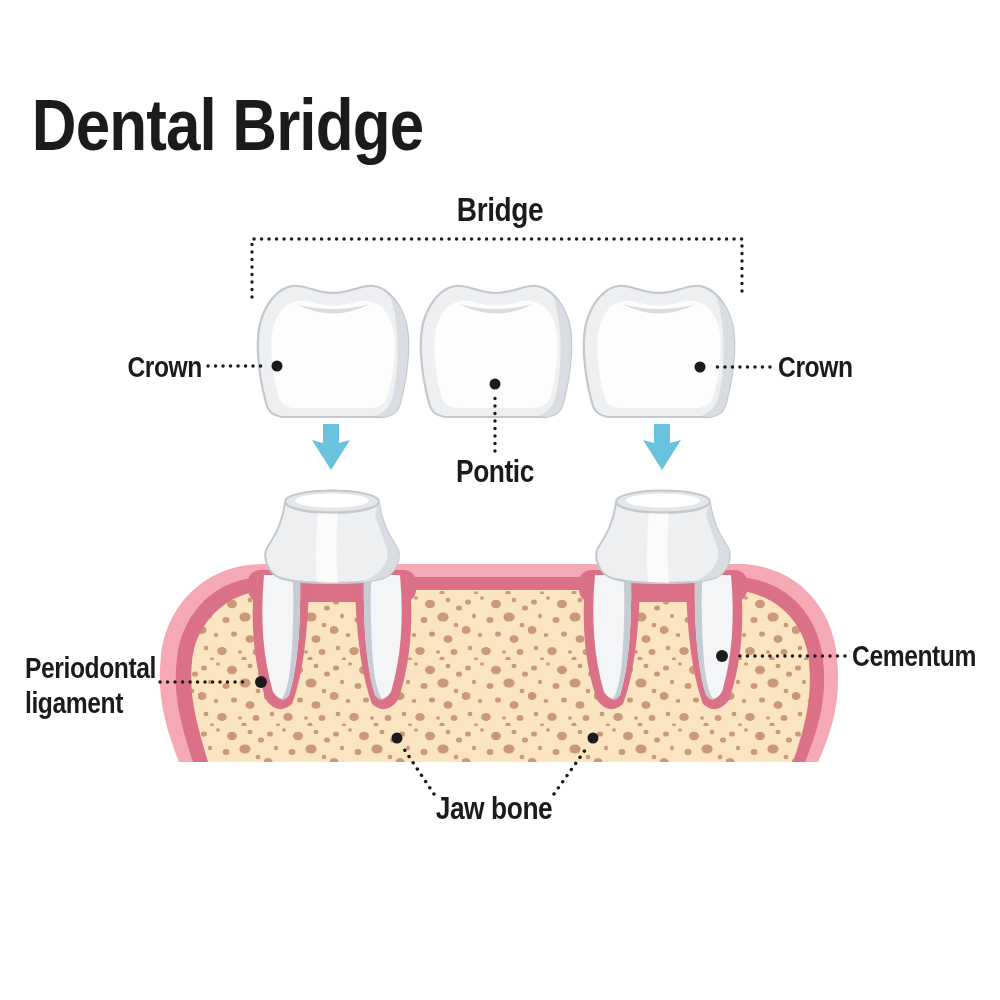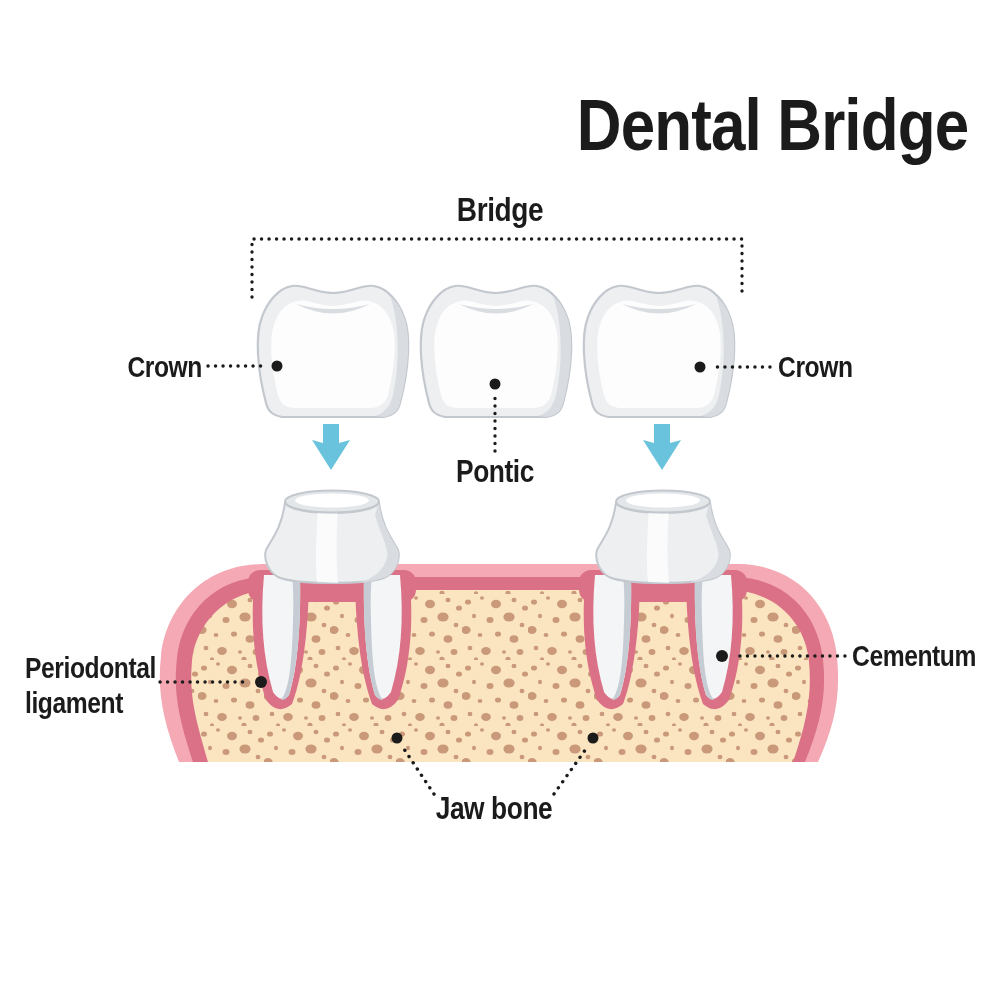--- a/index.html
+++ b/index.html
@@ -9,21 +9,21 @@
   }
   #art{position:absolute;inset:0;}
   .lbl{
     position:absolute;color:var(--label_ink);font-weight:700;
     font-size:29px;letter-spacing:-.5px;line-height:1.22;white-space:pre-line;
   }
   .ct{text-align:center;transform:scaleX(.85);transform-origin:50% 0;}
   .lt{text-align:left;transform:scaleX(.85);transform-origin:0 0;}
   .rt{text-align:right;transform:scaleX(.85);transform-origin:100% 0;}
   #title{
-    position:absolute;left:0;right:0;top:84px;text-align:right;
+    position:absolute;left:0;right:0;top:84px;text-align:left;
     color:var(--label_ink);font-weight:700;font-size:72px;letter-spacing:-1px;
   }
   #title>span{display:inline-block;transform:scaleX(.86);}
   #bridge-label{left:0;right:0;top:190px;font-size:33px;}
   #crown-left-label{left:30px;width:172px;top:350px;}
   #crown-right-label{left:778px;width:200px;top:350px;}
   #pontic-label{left:415px;width:160px;top:453px;font-size:31px;}
   #periodontal-label{left:25px;top:651px;width:172px;}
   #cementum-label{left:852px;top:639px;width:200px;}
   #jawbone-label{left:404px;width:180px;top:790px;font-size:31px;}

